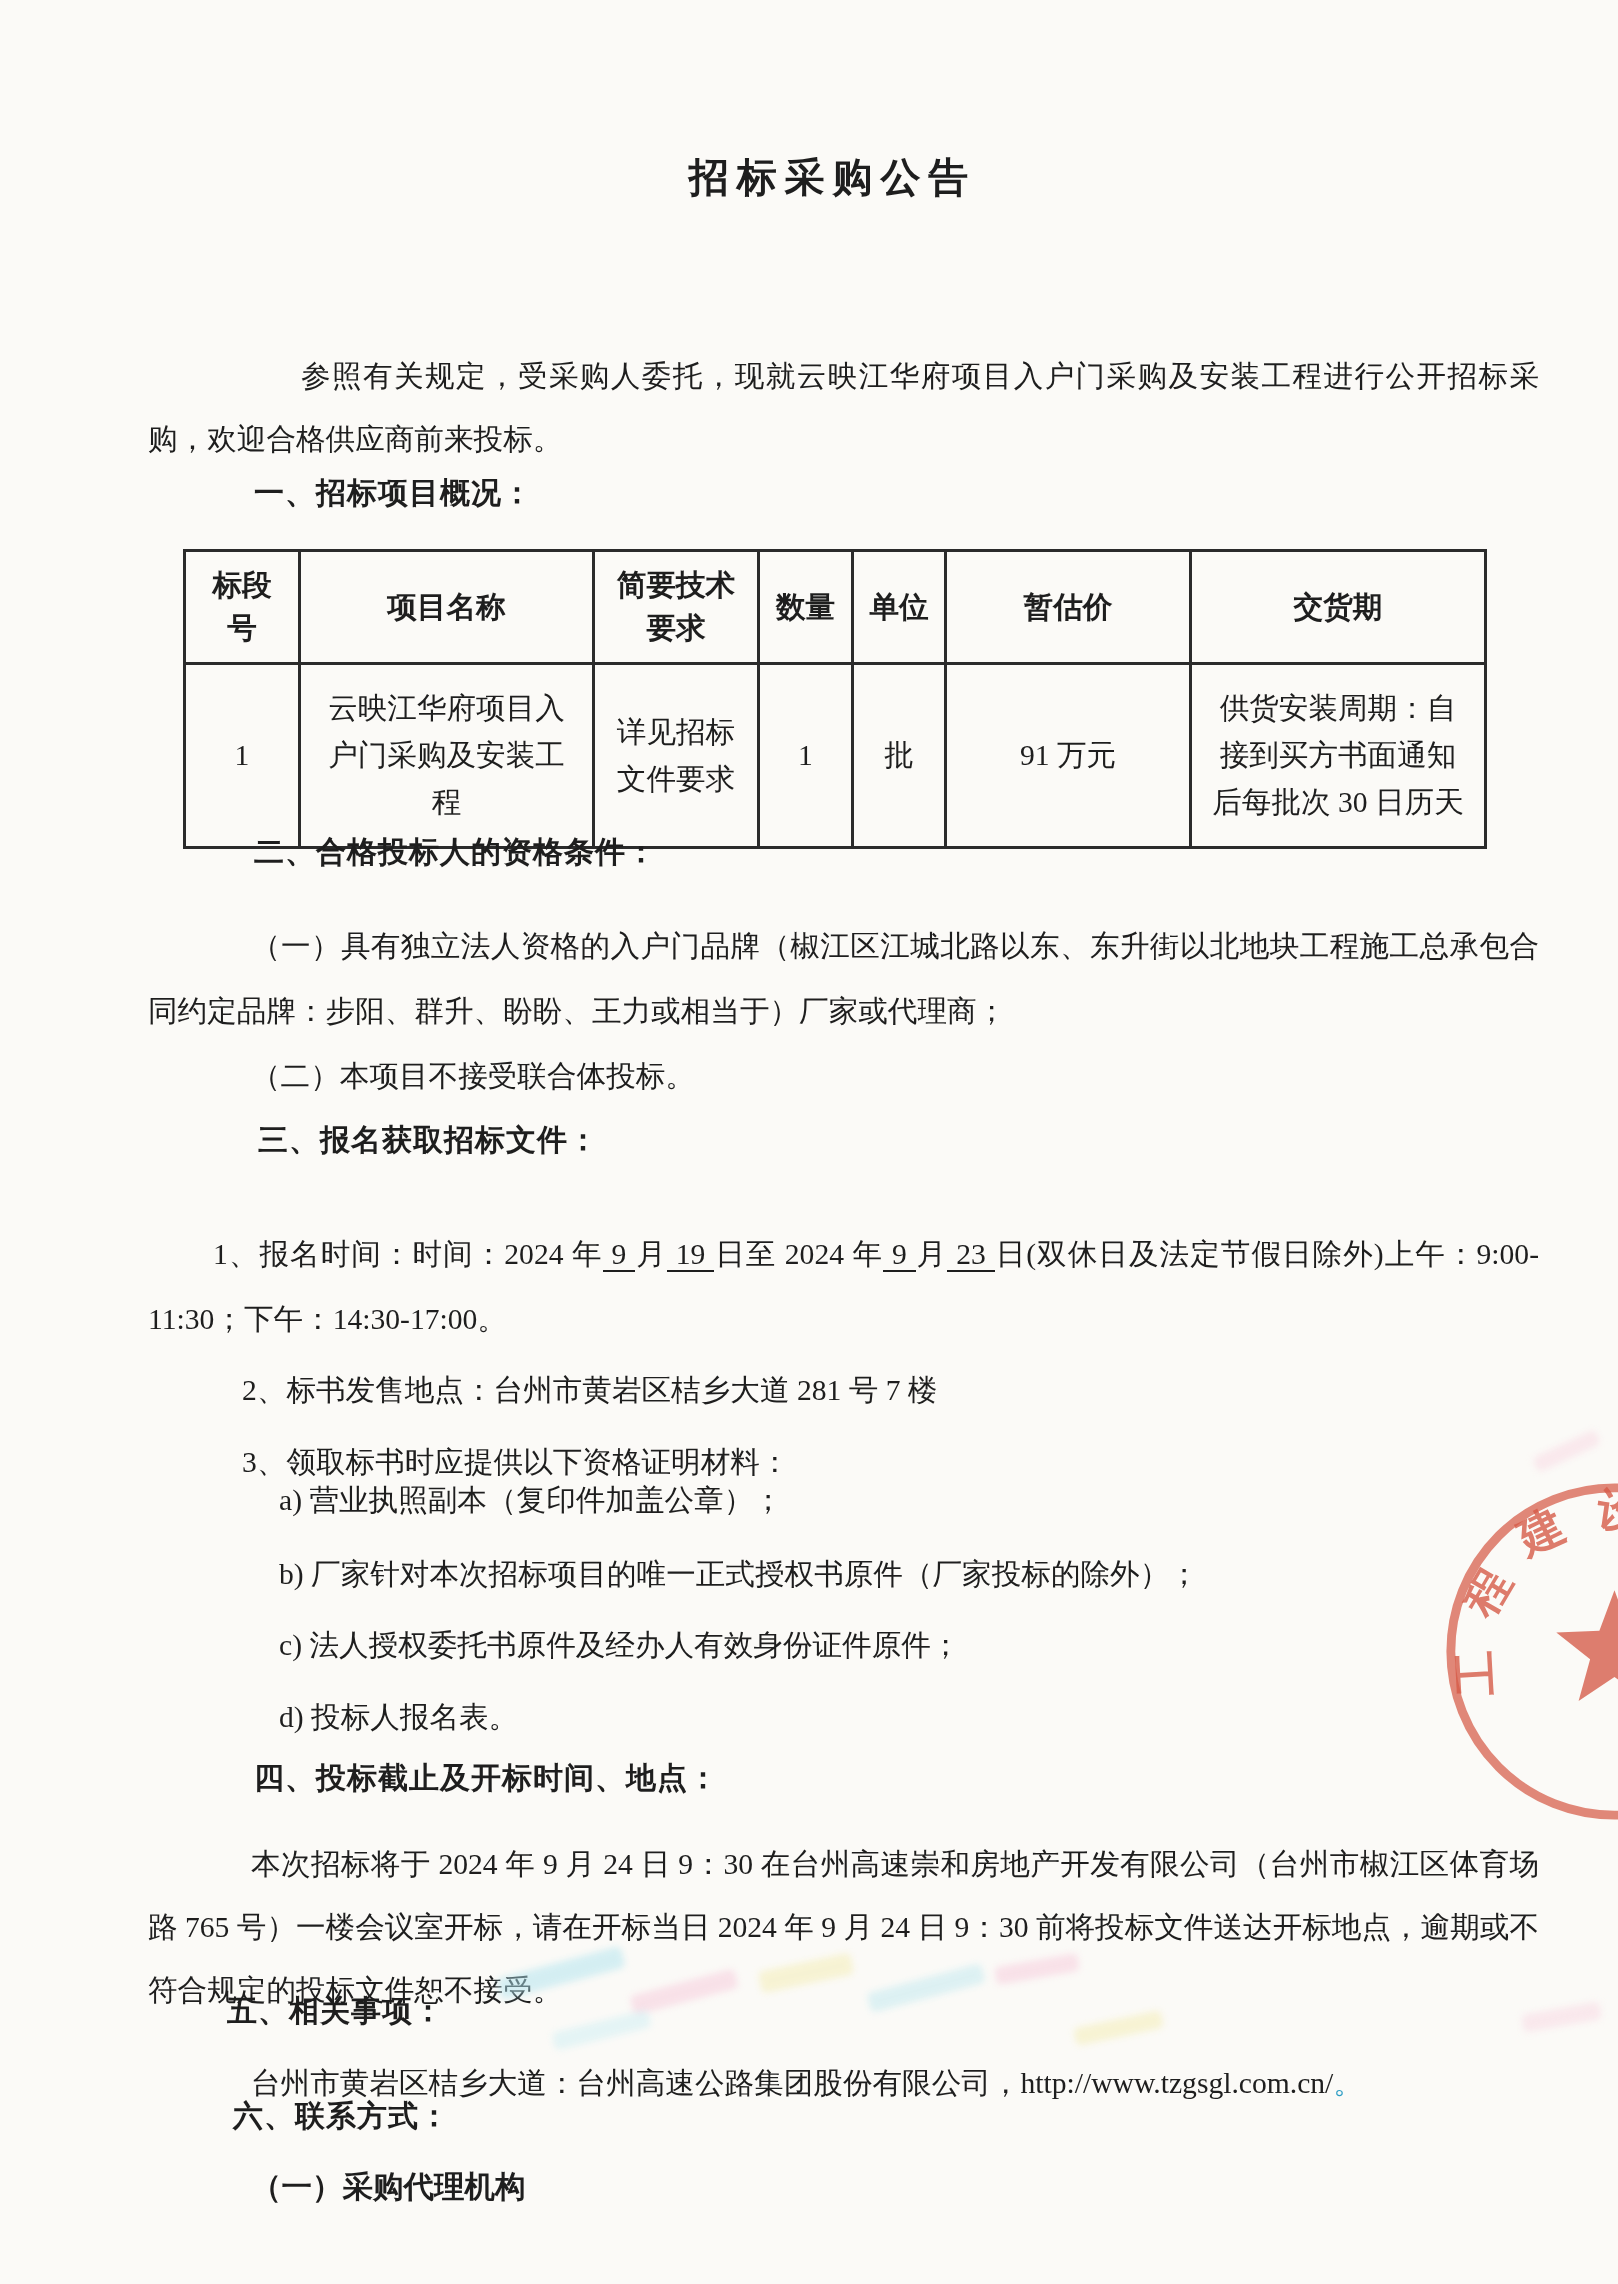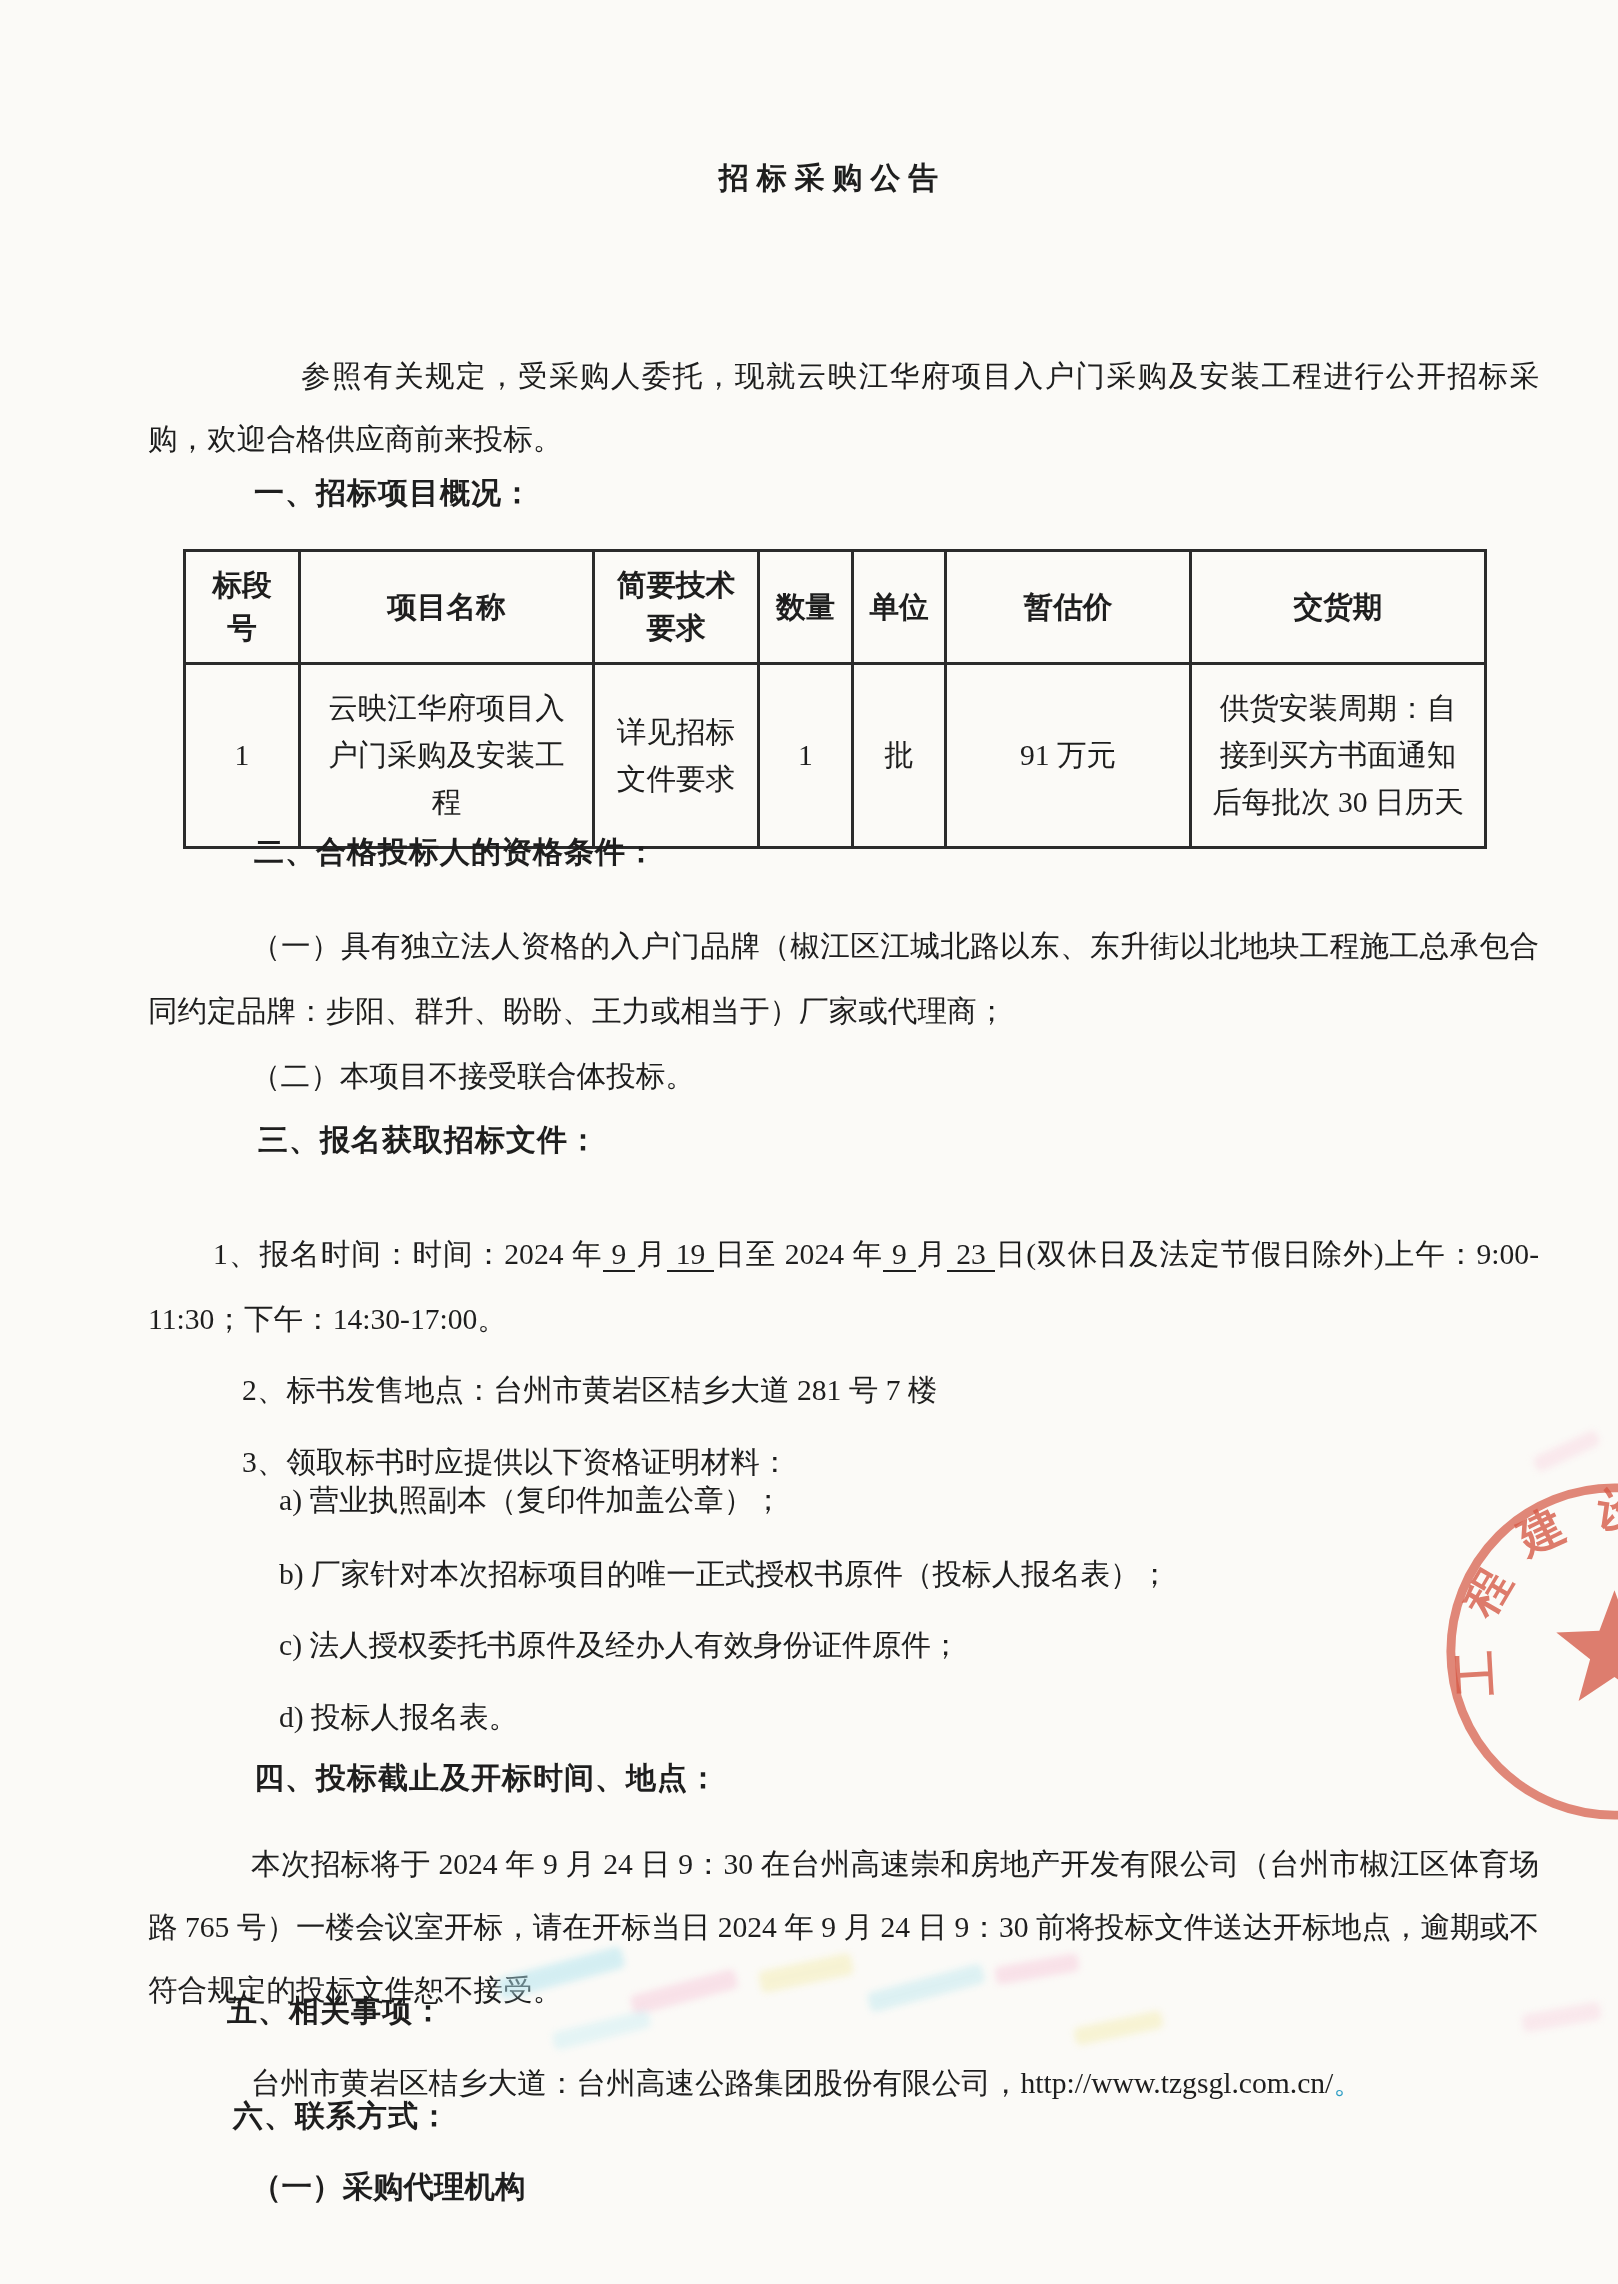--- a/index.html
+++ b/index.html
@@ -9,21 +9,21 @@
     background:#fbfaf7;
     overflow:hidden;
     font-family:"Liberation Serif","DejaVu Serif",serif;
     color:#1e1e1e;
   }
   .abs{position:absolute;}
   .doc-title{
     left:0;top:143px;width:100%;
     padding-left:47px;box-sizing:border-box;
     text-align:center;
-    font-size:30px;font-weight:700;letter-spacing:7.9px;
+    font-size:40px;font-weight:700;letter-spacing:7.9px;
     line-height:69px;
   }
   .para{
     left:148px;width:1391px;
     font-size:29.6px;line-height:63px;
     text-align:justify;
   }
   .heading{
     font-family:"DejaVu Sans","Liberation Sans",sans-serif;
     font-weight:700;font-size:30px;line-height:43px;
@@ -114,21 +114,21 @@
   <div class="abs heading" style="left:258px;top:1118px;">三、报名获取招标文件：</div>
 
   <div class="abs para" style="top:1222px;text-indent:65px;line-height:65px;">
     <span>1、报名时间：时间：2024 年</span><span class="u">9</span><span>月</span><span class="u">19</span><span>日至 2024 年</span><span class="u">9</span><span>月</span><span class="u">23</span><span>日(双休日及法定节假日除外)上午：9:00-11:30；下午：14:30-17:00。</span>
   </div>
 
   <div class="abs para" style="top:1359px;text-indent:94px;">2、标书发售地点：台州市黄岩区桔乡大道 281 号 7 楼</div>
   <div class="abs para" style="top:1431px;text-indent:94px;">3、领取标书时应提供以下资格证明材料：</div>
 
   <div class="abs para" style="top:1469px;text-indent:131px;">a) 营业执照副本（复印件加盖公章）；</div>
-  <div class="abs para" style="top:1543px;text-indent:131px;">b) 厂家针对本次招标项目的唯一正式授权书原件（投标人报名表）；</div>
+  <div class="abs para" style="top:1543px;text-indent:131px;">b) 厂家针对本次招标项目的唯一正式授权书原件（厂家投标的除外）；</div>
   <div class="abs para" style="top:1614px;text-indent:131px;">c) 法人授权委托书原件及经办人有效身份证件原件；</div>
   <div class="abs para" style="top:1686px;text-indent:131px;">d) 投标人报名表。</div>
 
   <div class="abs heading" style="left:254px;top:1756px;">四、投标截止及开标时间、地点：</div>
   <div class="abs para" style="top:1833px;text-indent:103px;">本次招标将于 2024 年 9 月 24 日 9：30 在台州高速崇和房地产开发有限公司（台州市椒江区体育场路 765 号）一楼会议室开标，请在开标当日 2024 年 9 月 24 日 9：30 前将投标文件送达开标地点，逾期或不符合规定的投标文件恕不接受。</div>
 
   <div class="abs heading" style="left:227px;top:1989px;">五、相关事项：</div>
   <div class="abs para" style="top:2052px;text-indent:103px;">
     <span>台州市黄岩区桔乡大道：台州高速公路集团股份有限公司，http://www.tzgsgl.com.cn/</span><span class="url-period">。</span>
   </div>

